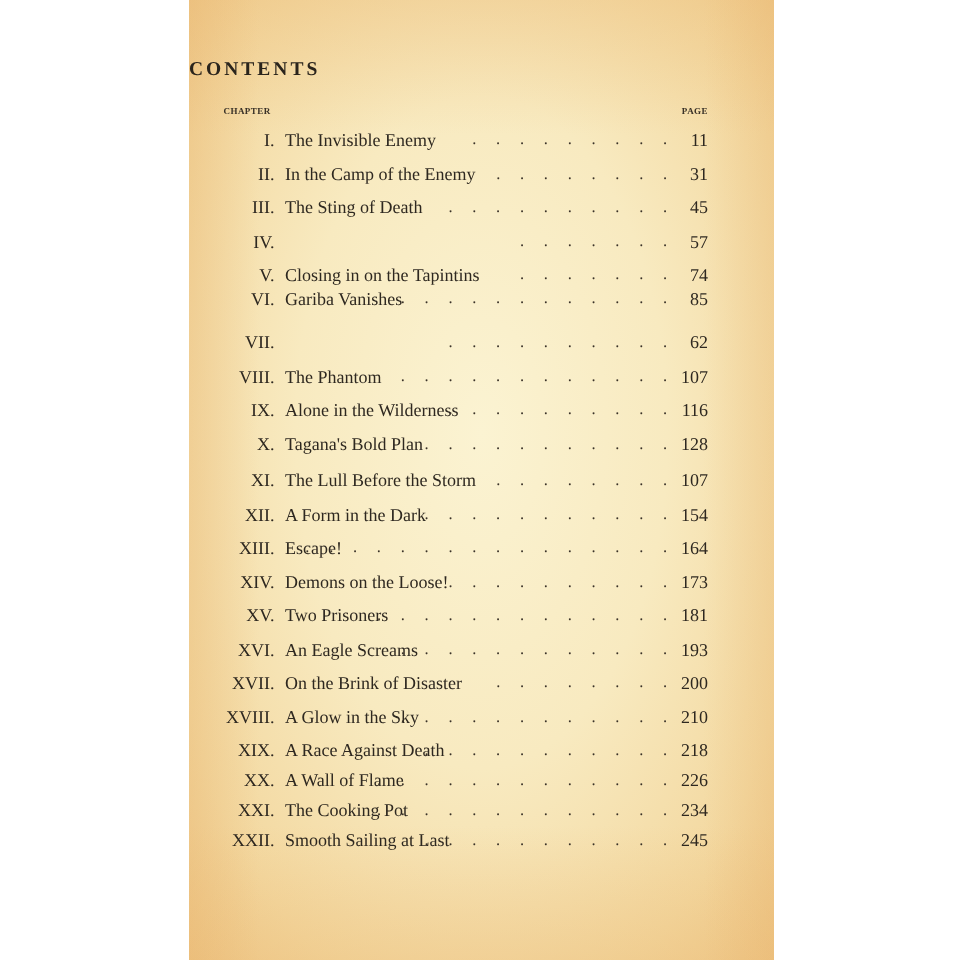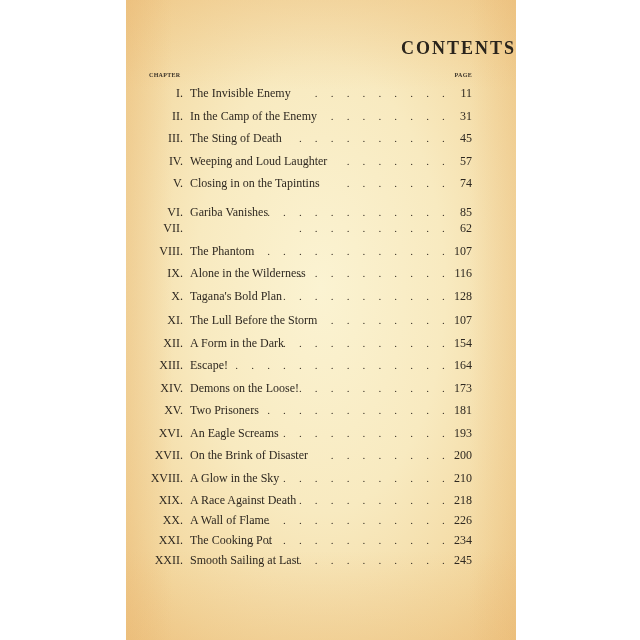--- a/index.html
+++ b/index.html
@@ -28,22 +28,22 @@
       background:
         linear-gradient(90deg, rgba(232,180,110,0.35) 0%, rgba(232,180,110,0) 12%, rgba(232,180,110,0) 88%, rgba(232,180,110,0.3) 100%),
         linear-gradient(180deg, rgba(235,185,115,0.35) 0%, rgba(235,185,115,0) 14%, rgba(235,185,115,0) 86%, rgba(235,185,115,0.35) 100%);
       pointer-events: none;
     }
     .title {
       position: absolute;
       top: 38px;
       left: 0;
       width: 100%;
-      text-align: right;
-      font-size: 18px;
+      text-align: left;
+      font-size: 13px;
       letter-spacing: 2px;
       font-weight: bold;
       color: #2a241c;
     }
     .col-head {
       position: absolute;
       top: 72px;
       font-size: 6px;
       font-weight: bold;
       letter-spacing: 0.3px;
@@ -109,31 +109,30 @@
       <span class="pg">31</span>
     </div>
     <div class="row" style="top:45px">
       <span class="num">III.</span>
       <span class="ttl">The Sting of Death</span>
       <span class="dots">. . . . . . . . . .</span>
       <span class="pg">45</span>
     </div>
     <div class="row" style="top:67.5px">
       <span class="num">IV.</span>
-      <span class="ttl">Weeping and Loud Laughter</span>
       <span class="dots">. . . . . . .</span>
       <span class="pg">57</span>
     </div>
     <div class="row" style="top:90px">
       <span class="num">V.</span>
       <span class="ttl">Closing in on the Tapintins</span>
       <span class="dots">. . . . . . .</span>
       <span class="pg">74</span>
     </div>
-    <div class="row" style="top:119px">
+    <div class="row" style="top:106px">
       <span class="num">VI.</span>
       <span class="ttl">Gariba Vanishes</span>
       <span class="dots">. . . . . . . . . . . .</span>
       <span class="pg">85</span>
     </div>
     <div class="row" style="top:135px">
       <span class="num">VII.</span>
       <span class="dots">. . . . . . . . . .</span>
       <span class="pg">62</span>
     </div>

